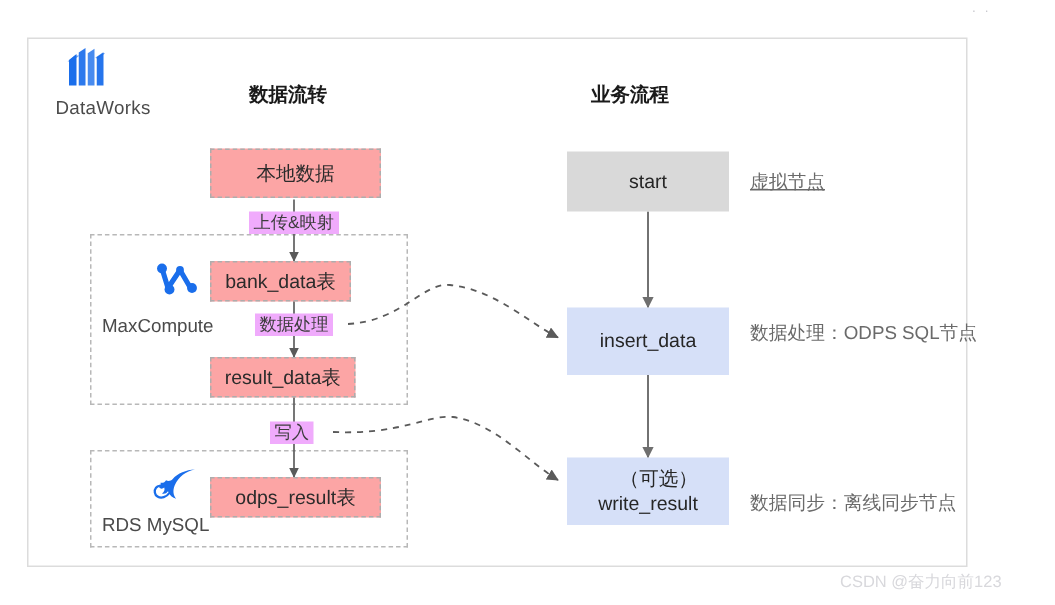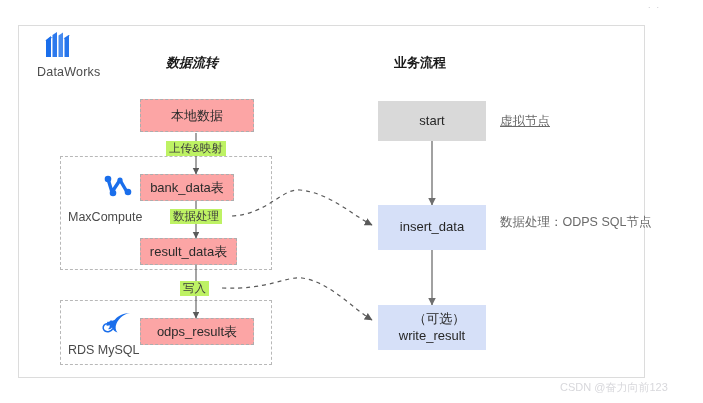--- a/index.html
+++ b/index.html
@@ -34,21 +34,21 @@
   .brand-label {
     margin-top: 5px; font-size: 12.5px; color: #4b4b4b;
     letter-spacing: .2px; white-space: nowrap;
   }
 
   
   .col-head {
     position: absolute; font-size: 13px; font-weight: bold;
     color: #1a1a1a; white-space: nowrap;
   }
-  .col-head.left  { left: 166px; top: 54px; font-style: italic; }
+  .col-head.left  { left: 166px; top: 54px; }
   .col-head.right { left: 394px; top: 54px; }
 
   
   .dnode {
     position: absolute;
     border: 1px dashed #adadad;
     background: #fca5a5;
     display: flex; align-items: center; justify-content: center;
     font-size: 13px; color: #2b2b2b;
     white-space: nowrap;
@@ -62,21 +62,21 @@
   }
   .group-label {
     position: absolute; font-size: 12.5px; color: #4a4a4a;
     white-space: nowrap;
   }
   .group-icon { position: absolute; }
 
   
   .vlabel {
     position: absolute; font-size: 11.5px; color: #3d3d3d;
-    background: #bef264; padding: 0 3px; white-space: nowrap;
+    background: #f0abfc; padding: 0 3px; white-space: nowrap;
   }
 
   
   .pnode {
     position: absolute;
     display: flex; align-items: center; justify-content: center;
     text-align: right; line-height: 1.25;
     font-size: 13px; color: #262626; white-space: pre-line;
   }
   .pnode.gray { background: #d9d9d9; }
@@ -180,16 +180,17 @@
   <div class="vlabel" style="left:170px; top:209px;">数据处理</div>
   <div class="vlabel" style="left:180px; top:281px;">写入</div>
 
   <div class="pnode gray" style="left:378px; top:101px; width:108px; height:40px;">start</div>
   <div class="pnode blue" style="left:378px; top:205px; width:108px; height:45px;">insert_data</div>
   <div class="pnode blue" style="left:378px; top:305px; width:108px; height:45px;">（可选）
 write_result</div>
 
   <div class="anno" style="left:500px; top:113px;text-decoration:underline;">虚拟节点</div>
   <div class="anno" style="left:500px; top:214px;">数据处理：ODPS SQL节点</div>
+  <div class="anno" style="left:500px; top:327px;">数据同步：离线同步节点</div>
 
   <div class="watermark">CSDN @奋力向前123</div>
 
 </div>
 
 </body></html>

